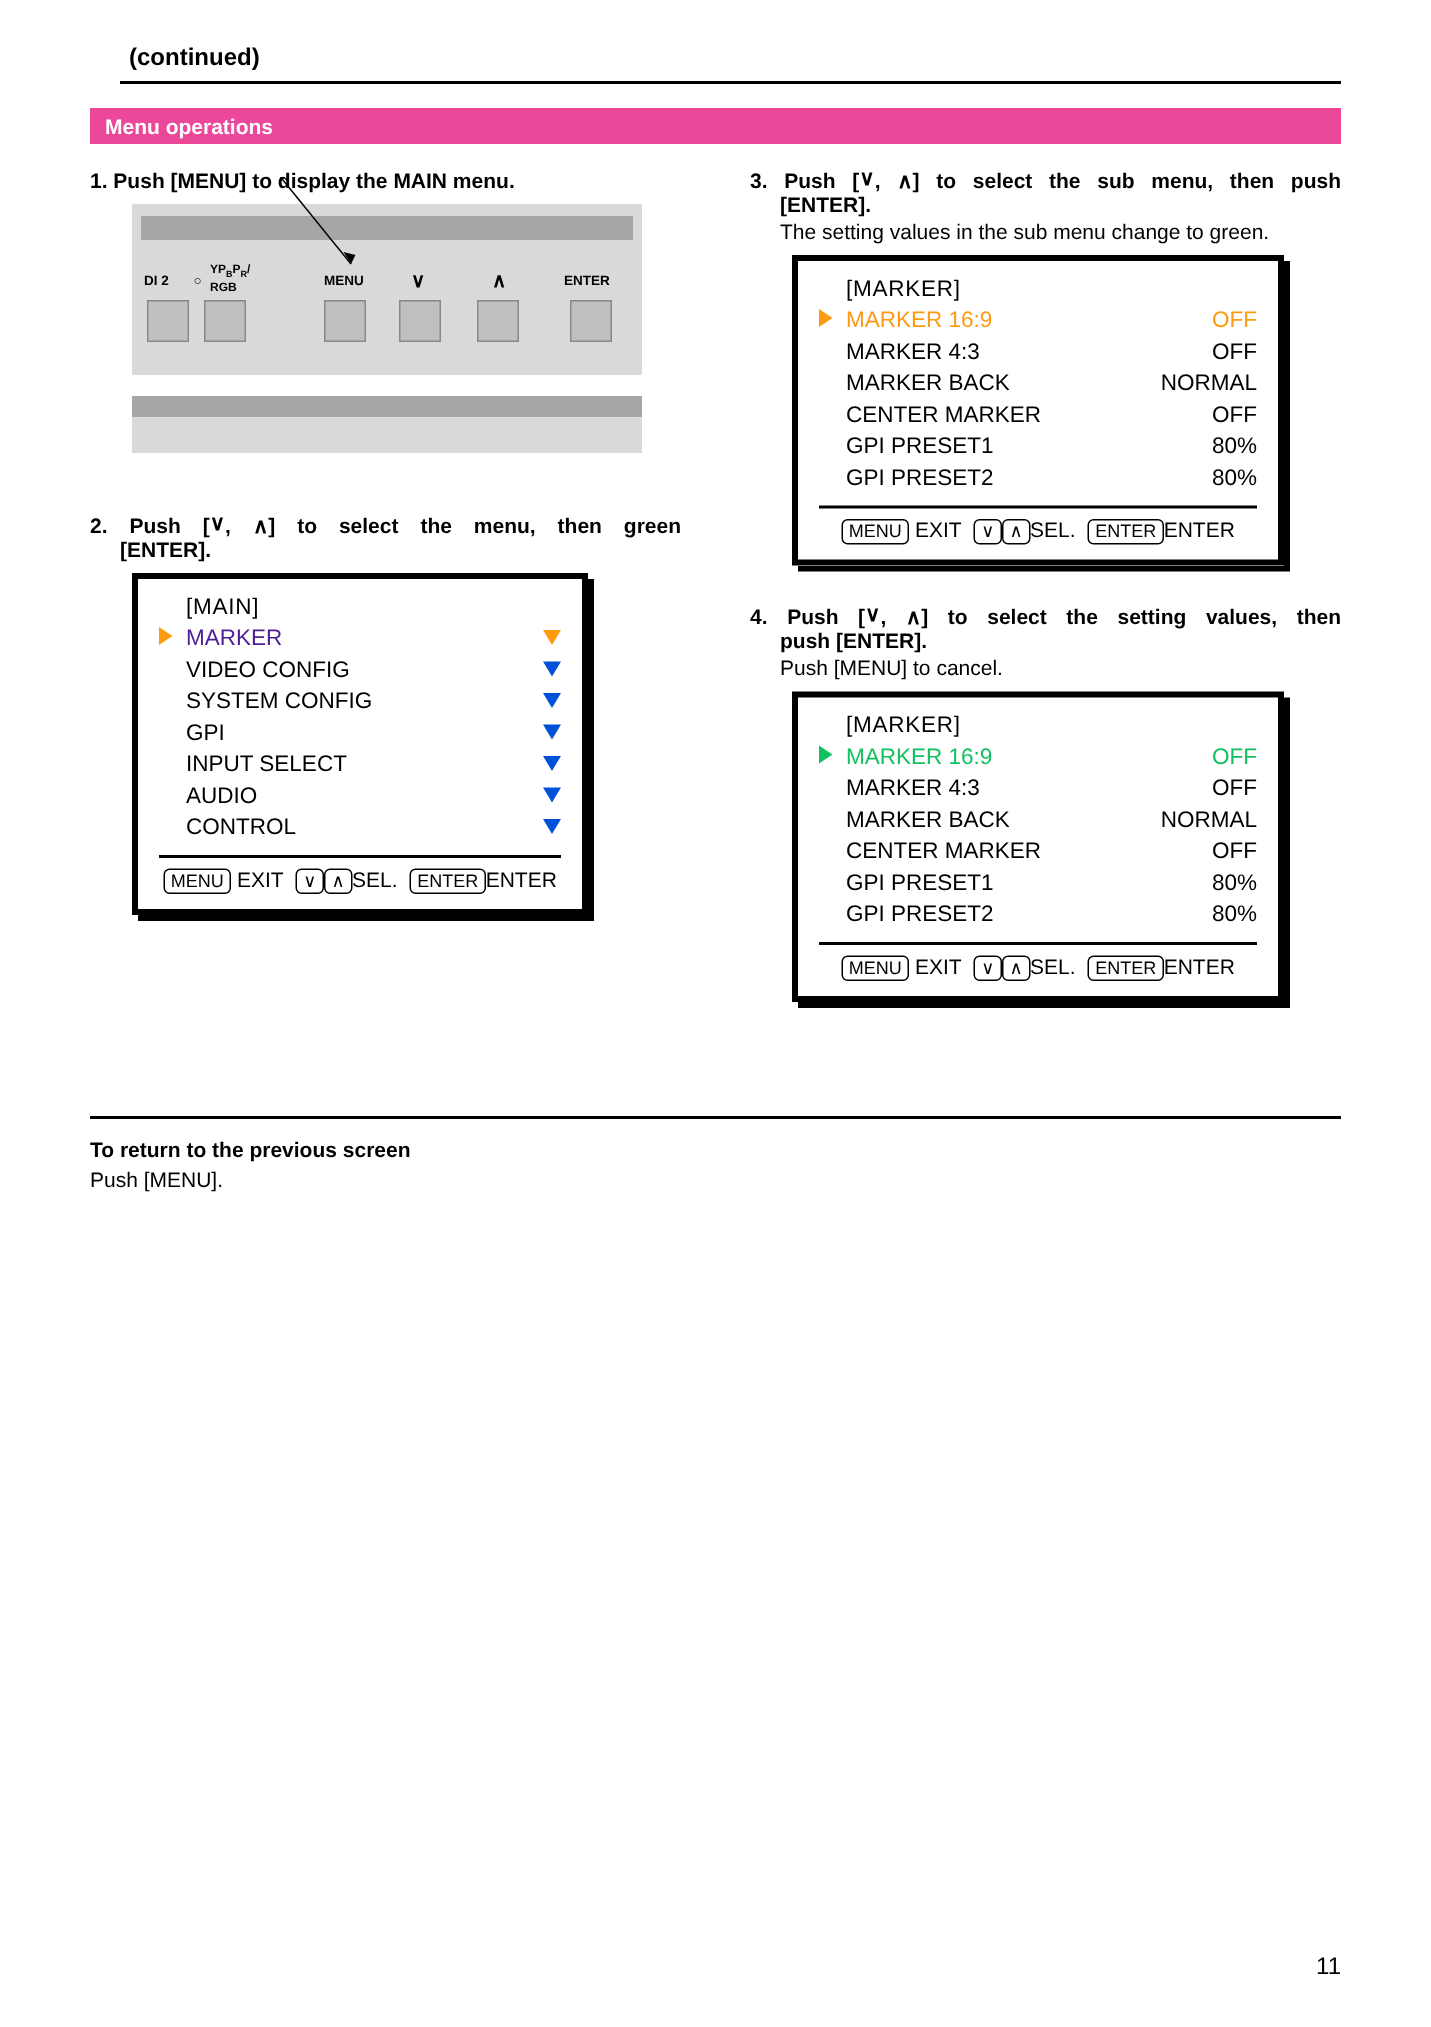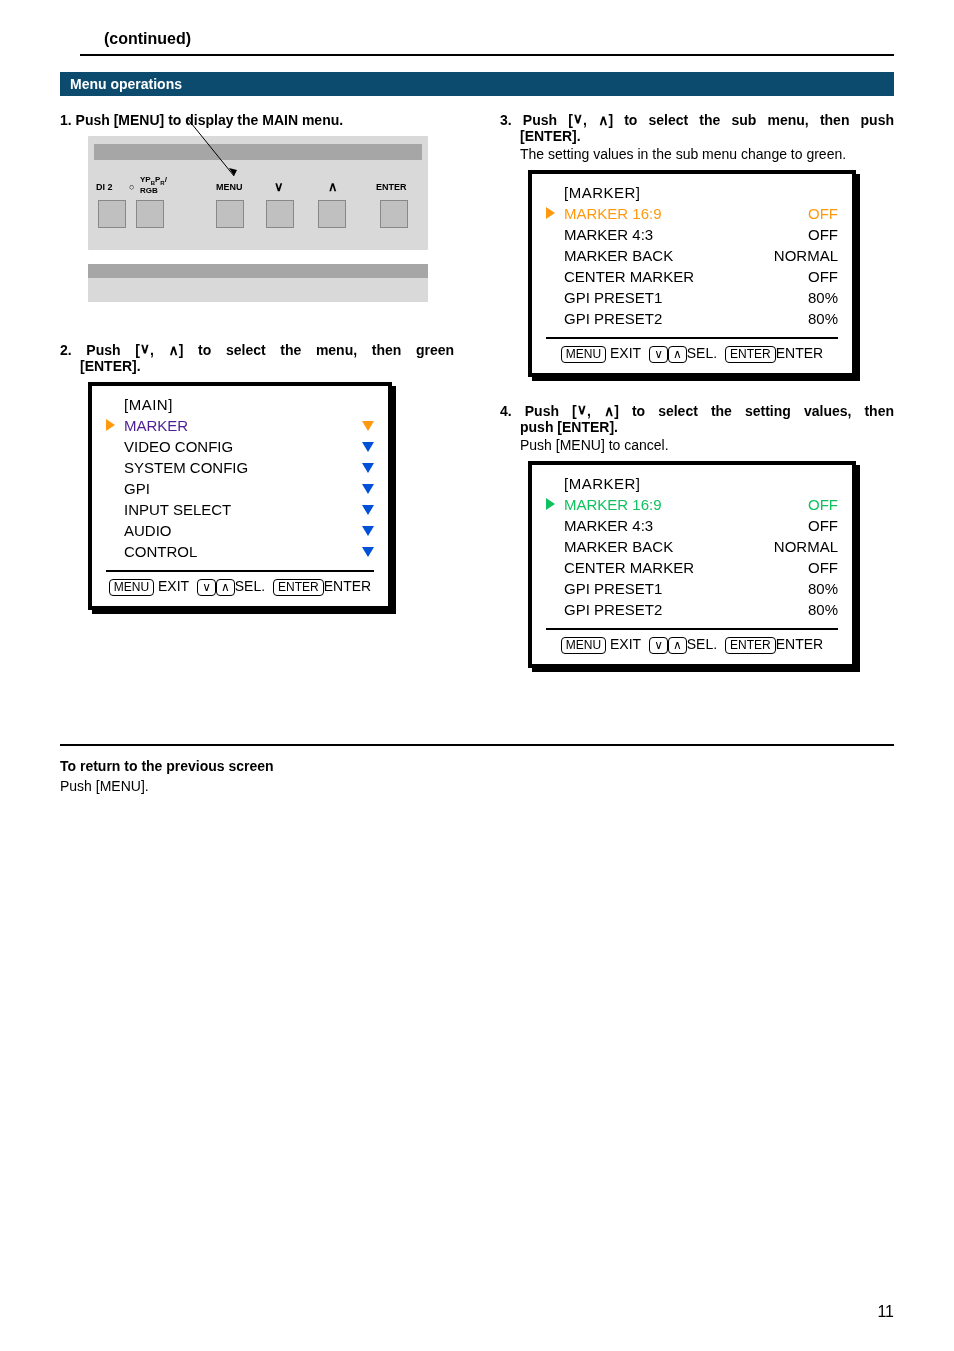--- a/index.html
+++ b/index.html
@@ -1,20 +1,20 @@
 <!DOCTYPE html>
 <html><head>
 <meta charset="utf-8">
 <style>
   html,body{margin:0;padding:0;background:#fff;font-family:"Helvetica Neue",Helvetica,Arial,sans-serif;color:#000;}
   .page{width:954px;height:1351px;position:relative;padding:30px 60px 0 60px;box-sizing:border-box;}
   .title-line{display:flex;align-items:baseline;border-bottom:2px solid #000;padding-bottom:6px;margin-left:20px;}
   .title-main{font-size:24px;font-weight:bold;}
-  .title-sub{font-size:16px;font-weight:bold;margin-left:24px;}
-  .section-bar{background:#0c4a6e;color:#fff;font-weight:bold;font-size:14px;padding:4px 10px;margin:16px 0 16px 0;}
+  .title-sub{font-size:16px;font-weight:bold;margin-left:6px;}
+  .section-bar{background:#ec4899;color:#fff;font-weight:bold;font-size:14px;padding:4px 10px;margin:16px 0 16px 0;}
   .columns{display:flex;gap:46px;}
   .col{flex:1;min-width:0;}
   .step-head{font-size:14px;font-weight:bold;text-align:justify;}
   .step-body{font-size:14px;margin-left:20px;margin-top:2px;}
   .step-block{margin-bottom:26px;}
   .glyph-down{display:inline-block;transform:scaleY(-1);font-weight:bold;}
   .glyph-up{display:inline-block;font-weight:bold;}
   
   .hw-wrap{position:relative;width:340px;height:170px;margin:8px 0 0 28px;}
   .hw-top{position:absolute;left:0;top:0;width:340px;height:114px;background:#d9d9d9;border-radius:1px;}

